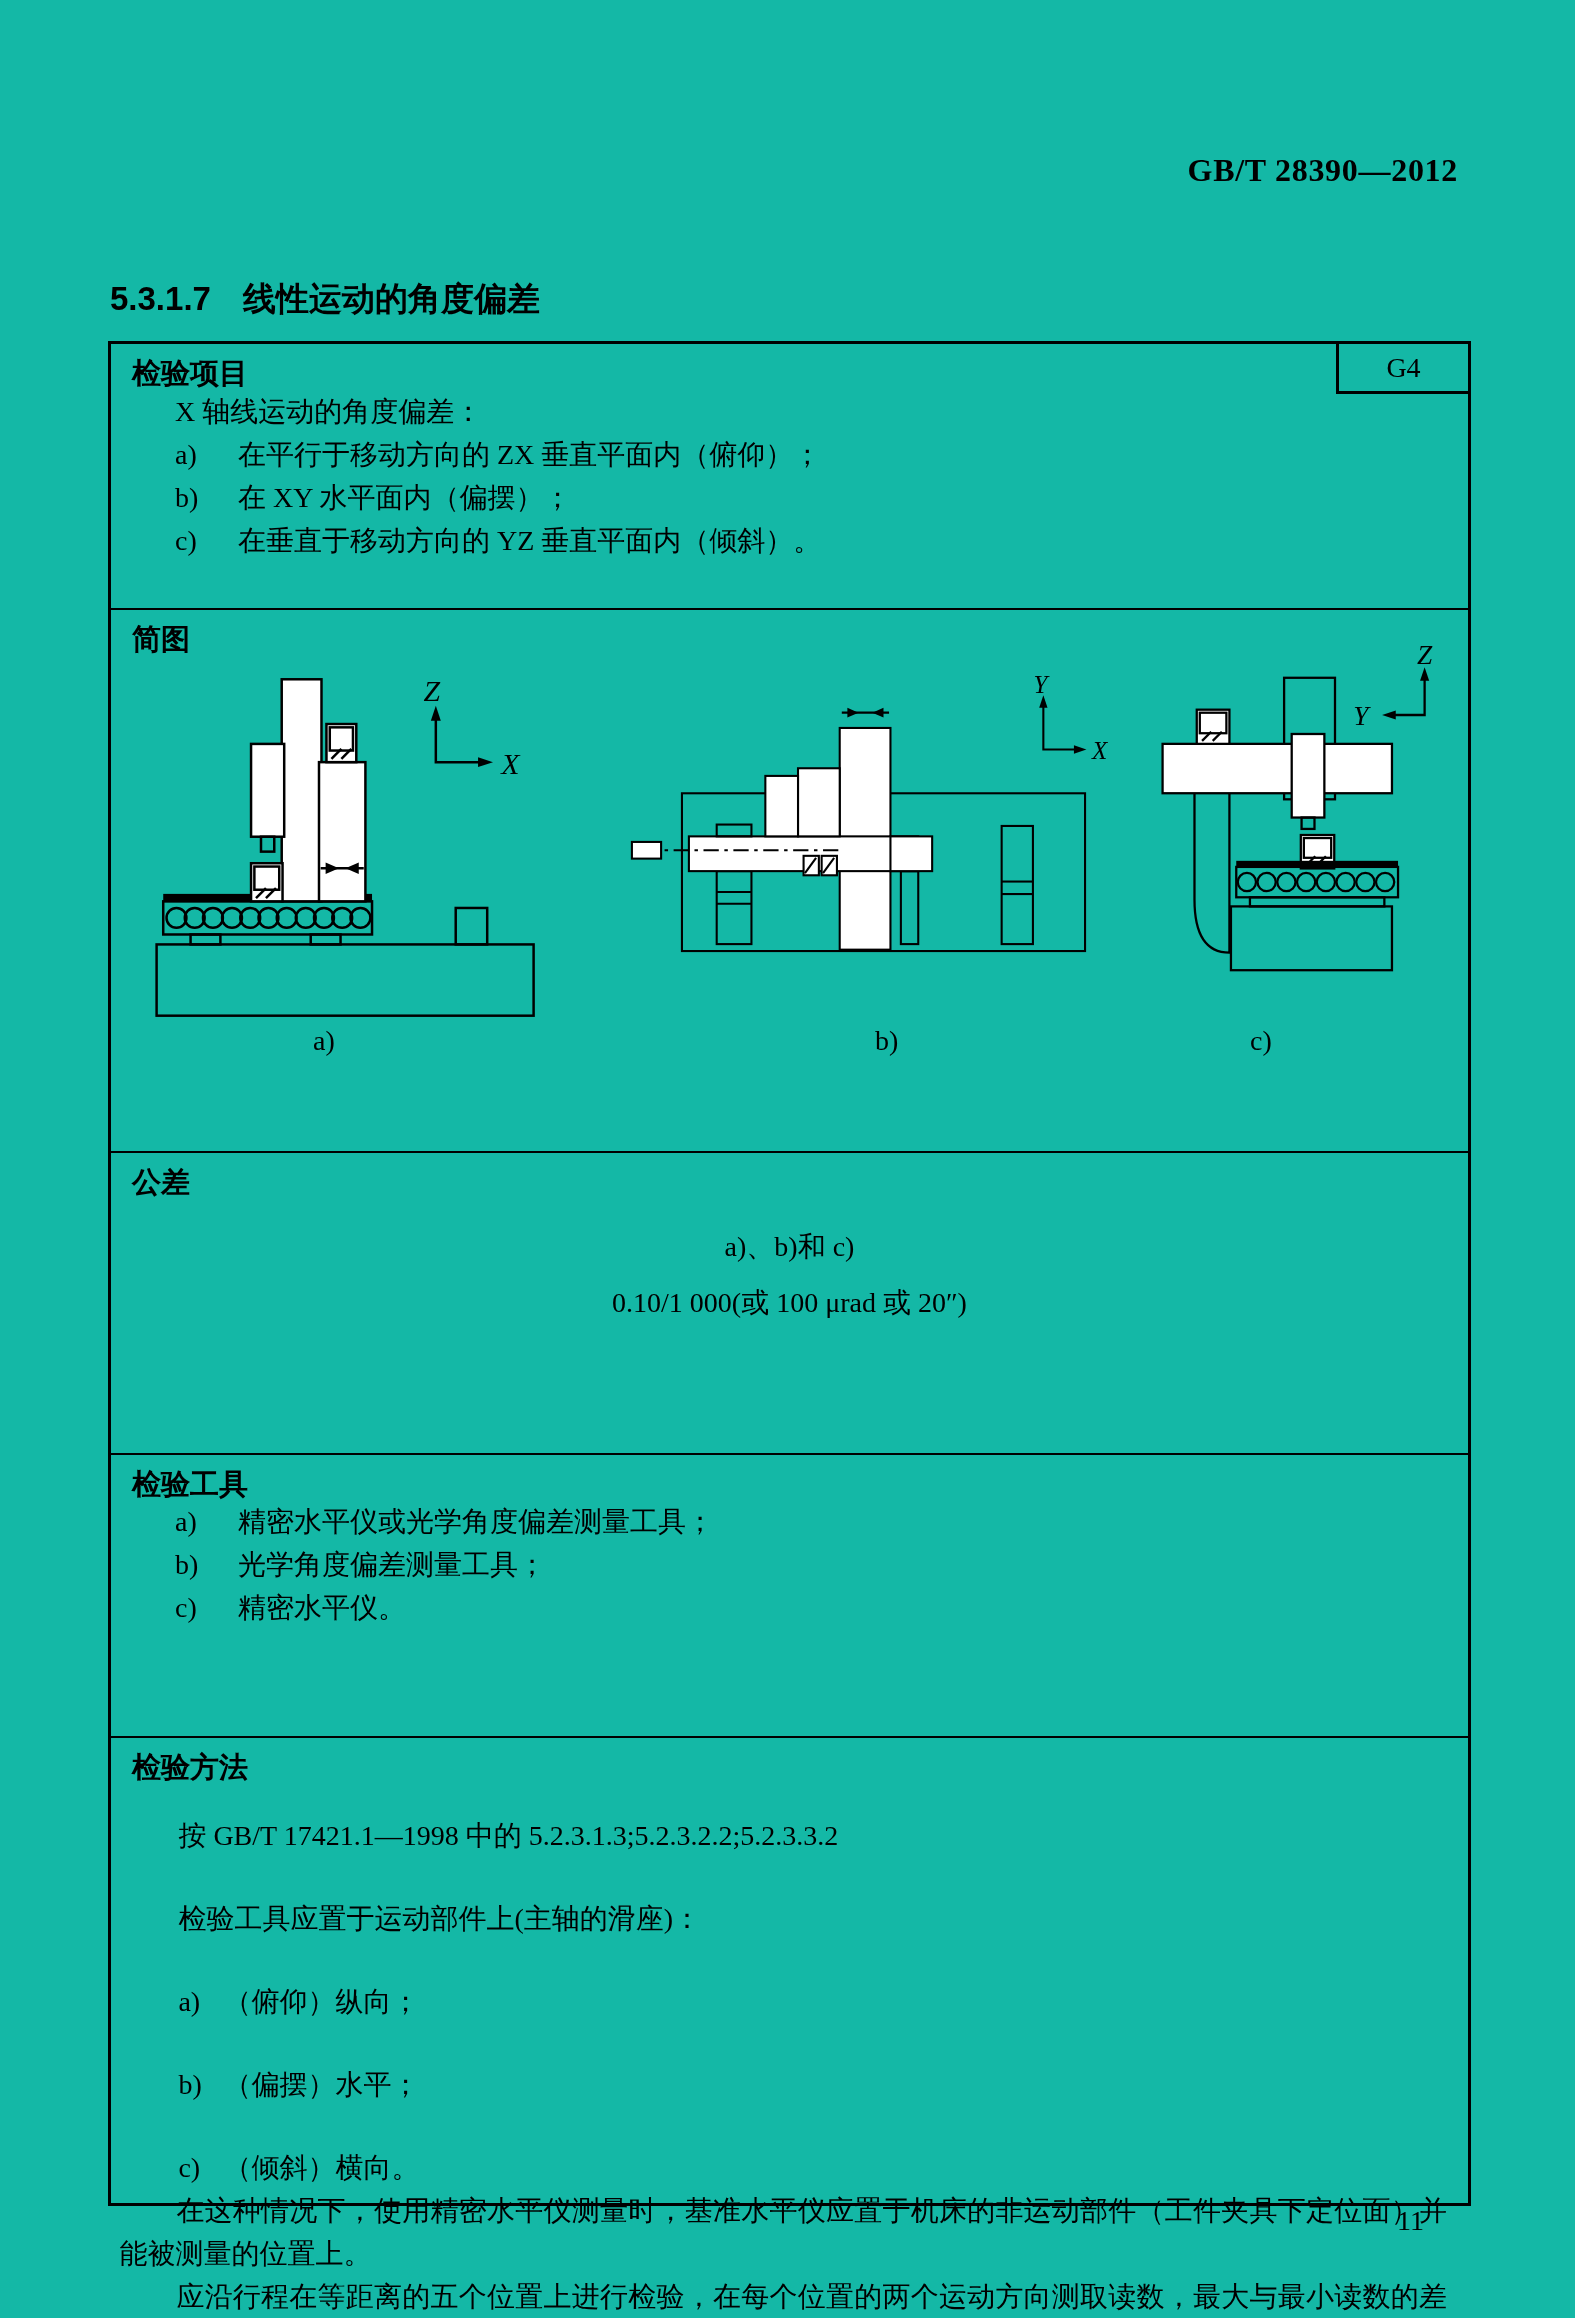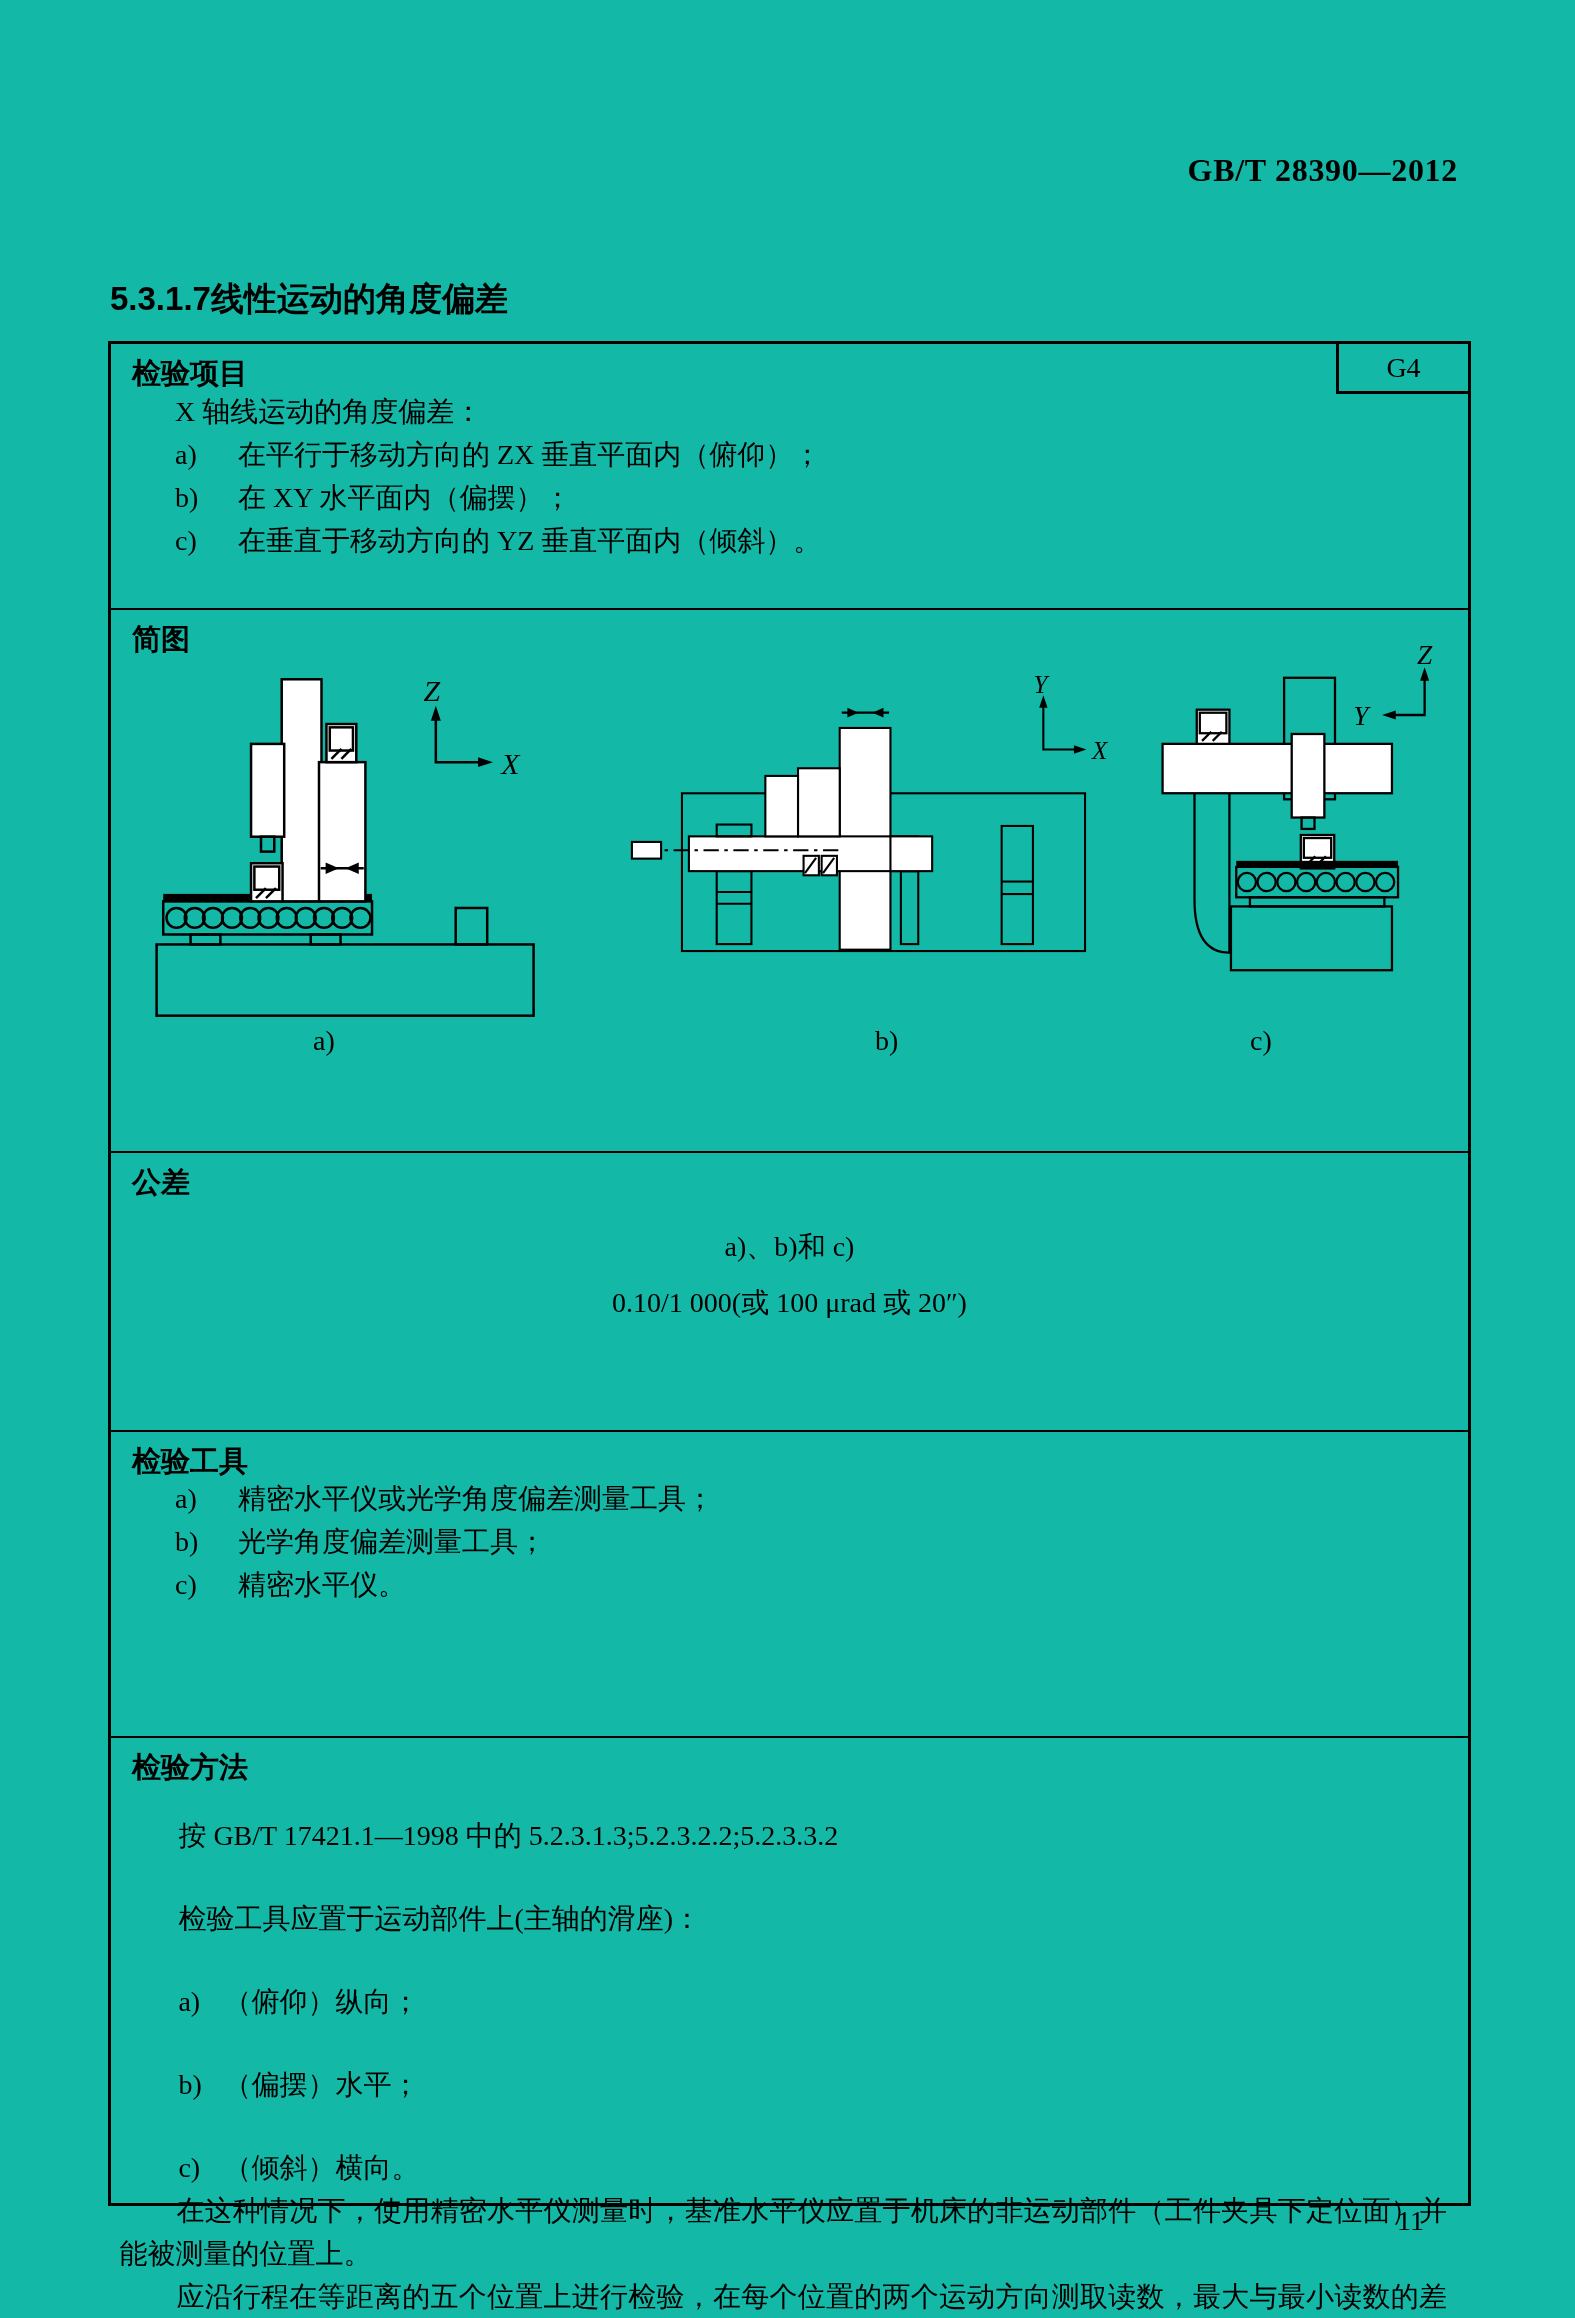--- a/index.html
+++ b/index.html
@@ -2,21 +2,21 @@
 <html style="font-size:11px"><head>
 <meta charset="utf-8">
 <style>
   html,body{margin:0;padding:0;background:#e8e8e8;}
   .page{position:relative;width:1575px;height:2319px;background:#14b8a6;
         font-family:"Liberation Serif","DejaVu Serif",serif;color:#000;overflow:hidden;}
   .hdr{position:absolute;top:152px;right:117px;font-size:32px;font-weight:700;
        letter-spacing:0.7px;font-family:"Liberation Serif","DejaVu Serif",serif;}
   .sec-heading{position:absolute;left:110px;top:277px;font-size:33px;font-weight:700;
        font-family:"Liberation Sans","DejaVu Sans",sans-serif;}
-  .sec-heading .num{}
+  .sec-heading .num{margin-right:32px;}
   .gtable{position:absolute;left:108px;top:341px;width:1363px;height:1865px;
        border:3.5px solid #000;box-sizing:border-box;}
   .trow{position:absolute;left:0;right:0;}
   .trow.bt{border-top:2.1px solid #000;}
   .rlabel{position:absolute;left:21px;top:9.7px;font-size:29px;font-weight:700;
        font-family:"Liberation Sans","DejaVu Sans",sans-serif;}
   .g4cell{position:absolute;top:0;right:0;width:129px;height:47px;
        border-left:3.5px solid #000;border-bottom:3.5px solid #000;
        display:flex;align-items:center;justify-content:center;
        font-size:28px;font-family:"Liberation Serif","DejaVu Serif",serif;text-align:right;}
@@ -169,21 +169,21 @@
       <div class="dlabel" style="left:764px;top:415px;">b)</div>
       <div class="dlabel" style="left:1139px;top:415px;">c)</div>
     </div>
 
     <div class="trow bt" style="top:807px;height:257px;">
       <div class="rlabel">公差</div>
       <div class="centerline" style="top:72px;">a)、b)和 c)</div>
       <div class="centerline" style="top:128px;">0.10/1 000(或 100 μrad 或 20″)</div>
     </div>
 
-    <div class="trow bt" style="top:1086px;height:327px;">
+    <div class="trow bt" style="top:1109px;height:327px;">
       <div class="rlabel">检验工具</div>
       <div class="blk" style="position:absolute;left:64px;top:45px;right:28px;">
         <div class="item"><span class="k">a)</span><span>精密水平仪或光学角度偏差测量工具；</span></div>
         <div class="item"><span class="k">b)</span><span>光学角度偏差测量工具；</span></div>
         <div class="item"><span class="k">c)</span><span>精密水平仪。</span></div>
       </div>
     </div>
 
     <div class="trow bt" style="top:1392px;height:466px;">
       <div class="rlabel">检验方法</div>

